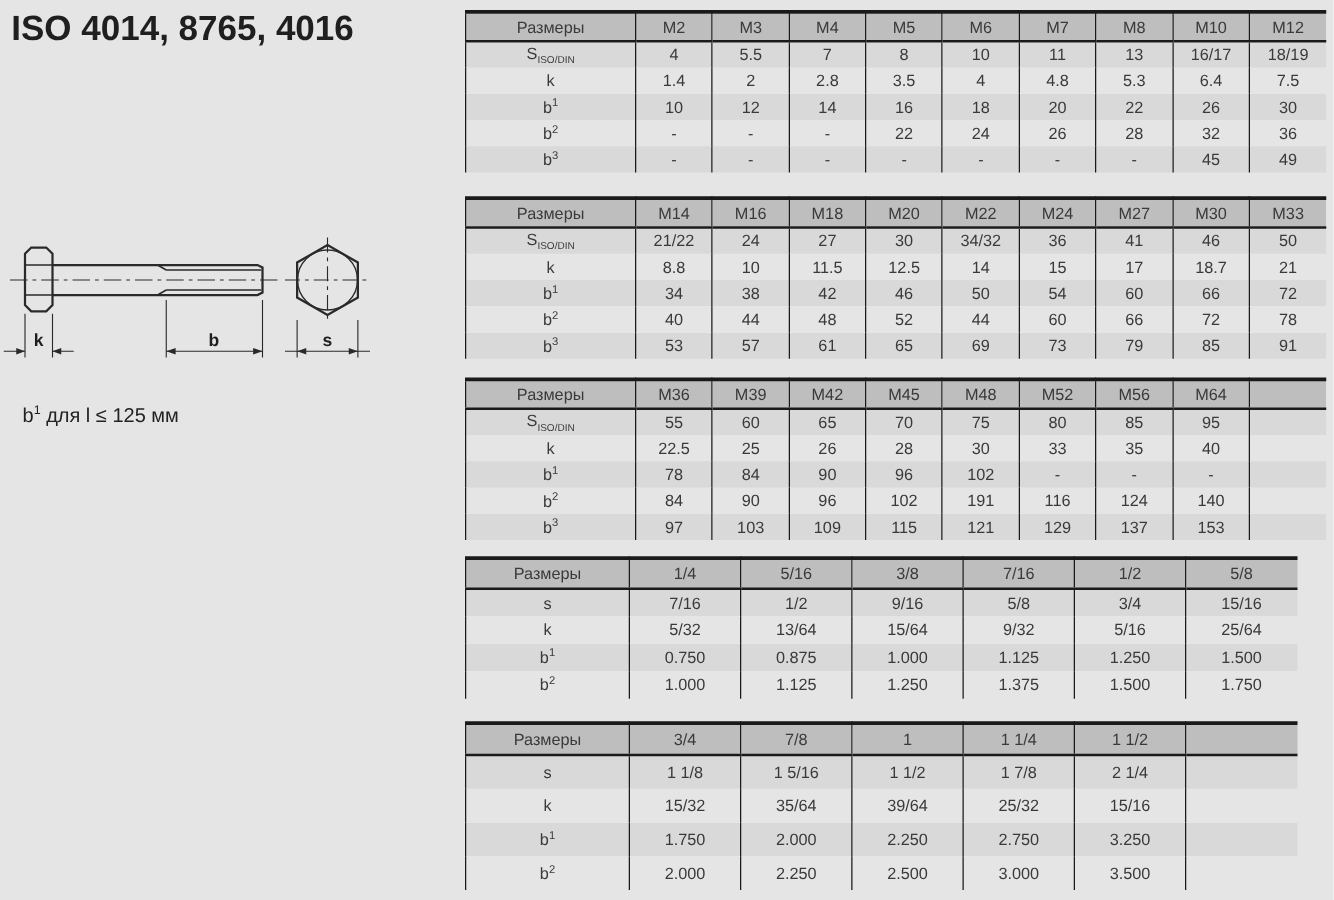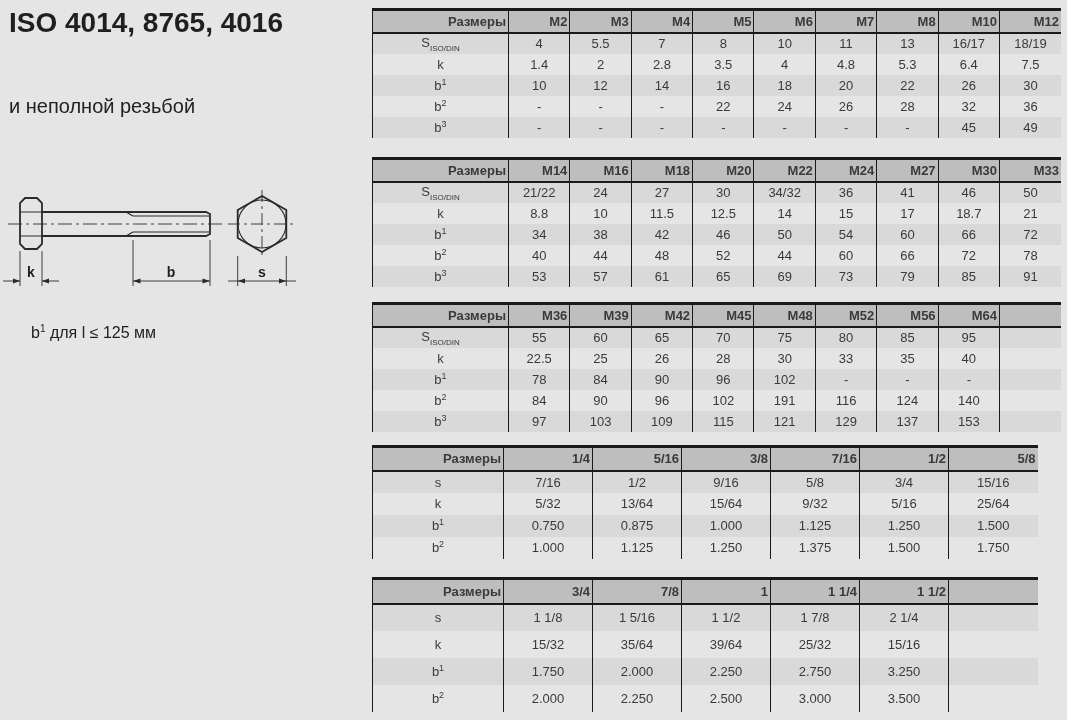--- a/index.html
+++ b/index.html
@@ -10,36 +10,36 @@
   }
   *{box-sizing:border-box;}
   html,body{margin:0;padding:0;background:#fff;}
   #page{position:relative;width:1067px;height:720px;background:#e5e5e5;overflow:hidden;
         font-family:"Liberation Sans",sans-serif;color:var(--text);}
 
   
   .title{position:absolute;left:9px;top:4px;font-size:28px;font-weight:bold;
          line-height:37px;color:#1f1f1f;letter-spacing:0px;}
   .subtitle{position:absolute;left:9px;top:92px;font-size:20px;line-height:29px;color:#222;}
-  .notes{position:absolute;left:18px;top:316px;font-size:16px;line-height:26px;color:#222;margin-left:13px;}
+  .notes{position:absolute;left:18px;top:316px;font-size:16px;line-height:26px;color:#222;}
   .notes sup{font-size:10px;}
 
   .drawing{position:absolute;left:0px;top:183px;}
 
   
   .dtable{position:absolute;}
   .dtable table{border-collapse:collapse;table-layout:fixed;
                 border-top:3px solid var(--border);border-left:1px solid var(--border);}
   .dtable th,.dtable td{border-left:1px solid var(--border);padding:0 2px;
                         text-align:center;vertical-align:middle;font-size:13px;color:var(--text);
                         overflow:hidden;white-space:nowrap;}
   .dtable th:first-child,.dtable td:first-child{border-left:1px solid var(--border);}
   .dtable table{border-right:none;}
-  .dtable thead th{background:var(--header-bg);font-weight:bold;
-                   border-bottom:2px solid var(--border);text-align:right;}
+  .dtable thead th{background:var(--header-bg);font-weight:normal;
+                   border-bottom:2px solid var(--border);}
   .dtable tbody tr:nth-child(odd) td{background:var(--stripe-bg);}
   .dtable sup{font-size:9px;}
   .dtable sub{font-size:8px;}
   .dtable td:first-child{font-weight:normal;}
 
   .tbl-m{width:689px;}
   .tbl-m .col-label{width:136px;}
   .tbl-m .col-data{width:61.4px;}
   .tbl-m thead th{height:23px;}
   .tbl-m tbody td{height:21px;}
@@ -55,21 +55,20 @@
 </head>
 <body>
 
 <div id="page">
 
   <div class="title">
     <div>ISO 4014, 8765, 4016</div>
   </div>
 
   <div class="subtitle">
-    <div>и неполной резьбой</div>
   </div>
 
   <svg class="drawing" width="345" height="135" viewBox="0 0 345 135">
     <g stroke="#2a2a2a" fill="none">
 
       <path stroke-width="1.8" d="M 25 15 L 37 15 L 42 20 L 42 61 L 37 66 L 25 66 L 20 61 L 20 20 Z"></path>
       <path stroke-width="1.2" d="M 20 29 H 42 M 20 53 H 42"></path>
 
       <path stroke-width="1.8" d="M 42 29 H 206 L 210 31 V 51 L 206 53 H 42"></path>
 

